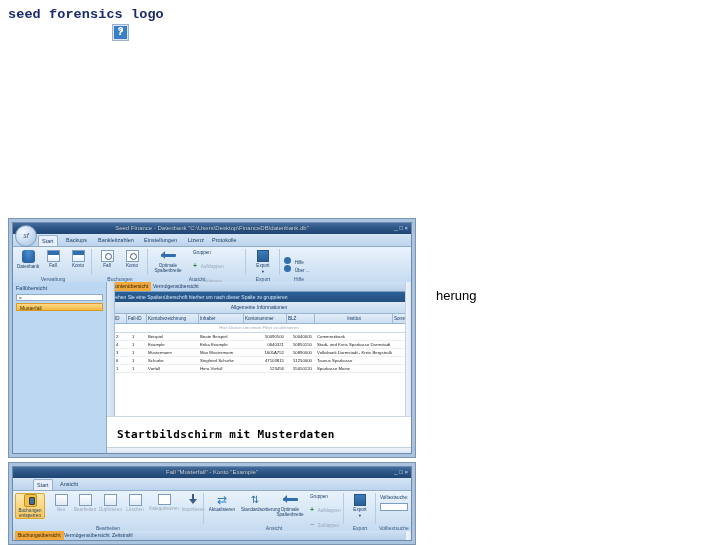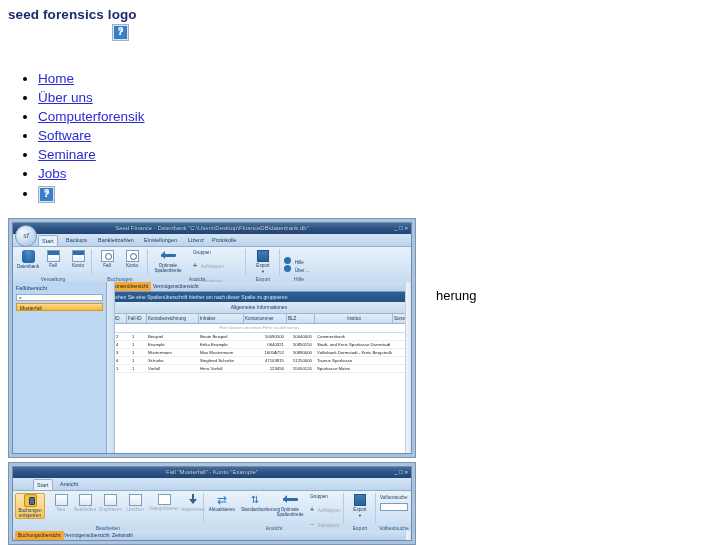--- a/index.html
+++ b/index.html
@@ -7,21 +7,21 @@
     width:727px;height:545px;overflow:hidden;background:#ffffff;
     font-family:"Liberation Sans", sans-serif;
     font-size:13px;color:#000;
   }
   .page{position:relative;width:727px;height:545px;}
 
   
   .logo-text{
     position:absolute;left:8px;top:7px;
     font-size:13.5px;font-weight:bold;color:#1a2a6c;
-    letter-spacing:.1px;white-space:nowrap;
+    letter-spacing:.1px;white-space:nowrap;font-family:Liberation Mono, monospace;
   }
   .broken-img{
     display:inline-block;width:15px;height:15px;
     border:1px solid #b9c4d6;background:#3a7dc9;
     box-sizing:border-box;position:relative;vertical-align:middle;
   }
   .broken-img::after{
     content:"?";position:absolute;left:0;right:0;top:-1px;
     text-align:center;font-size:10px;font-weight:bold;color:#fff;
     font-family:"Liberation Sans",sans-serif;line-height:15px;
@@ -253,31 +253,20 @@
 </head>
 <body>
 
 <div class="page">
 
   <div class="logo-text">seed forensics logo</div>
   <div class="logo-icon-wrap">
     <span class="broken-img outer"><i></i></span>
   </div>
 
-  <ul class="nav">
-    <li><a href="#">Home</a></li>
-    <li><a href="#">Über uns</a></li>
-    <li><a href="#">Computerforensik</a></li>
-    <li><a href="#">Software</a></li>
-    <li><a href="#">Seminare</a></li>
-    <li><a href="#">Jobs</a></li>
-    <li class="icon-li">
-      <span class="broken-img outer"><i></i></span>
-    </li>
-  </ul>
 
   <div class="float-text">herung</div>
 
   <div class="shot" id="shot1">
     <div class="win">
 
       <div class="titlebar">
         <div class="tt">Seed Finance - Datenbank "C:\Users\Desktop\FinanceDB\datenbank.db"</div>
         <div class="winbtns">_ □ ×</div>
       </div>
@@ -446,20 +435,24 @@
             <div class="dc r" style="left:137px;width:42px;">123456</div>
             <div class="dc r" style="left:180px;width:27px;">55050120</div>
             <div class="dc" style="left:209px;width:76px;">Sparkasse Mainz</div>
 
           </div>
 
           <div class="rowgutter"></div>
           <div class="scroll-v"></div>
         </div>
 
+        <div class="caption-strip">
+          <div class="ct">Startbildschirm mit Musterdaten</div>
+          <div class="scroll-h"></div>
+        </div>
       </div>
 
     </div>
   </div>
 
   <div class="shot" id="shot2">
     <div class="win">
 
       <div class="titlebar">
         <div class="tt">Fall "Musterfall" - Konto "Example"</div>

